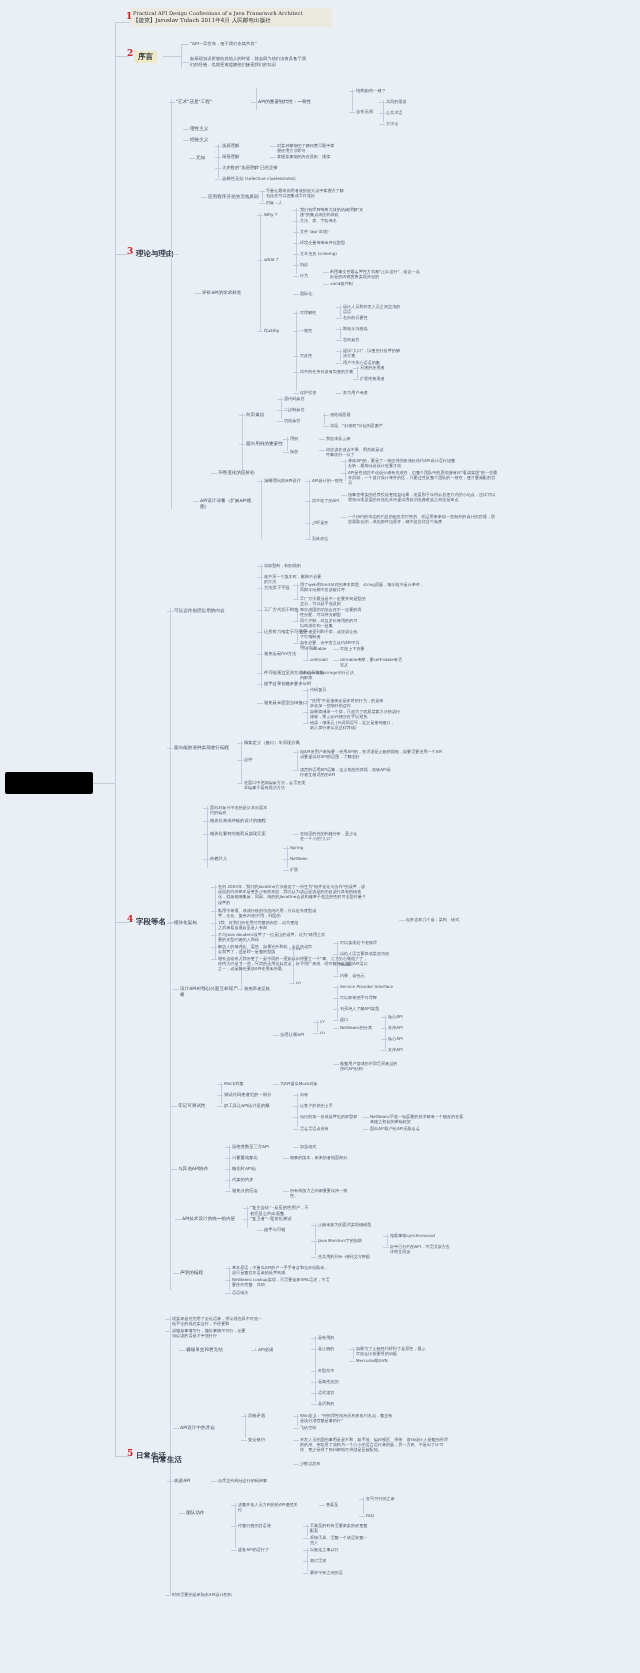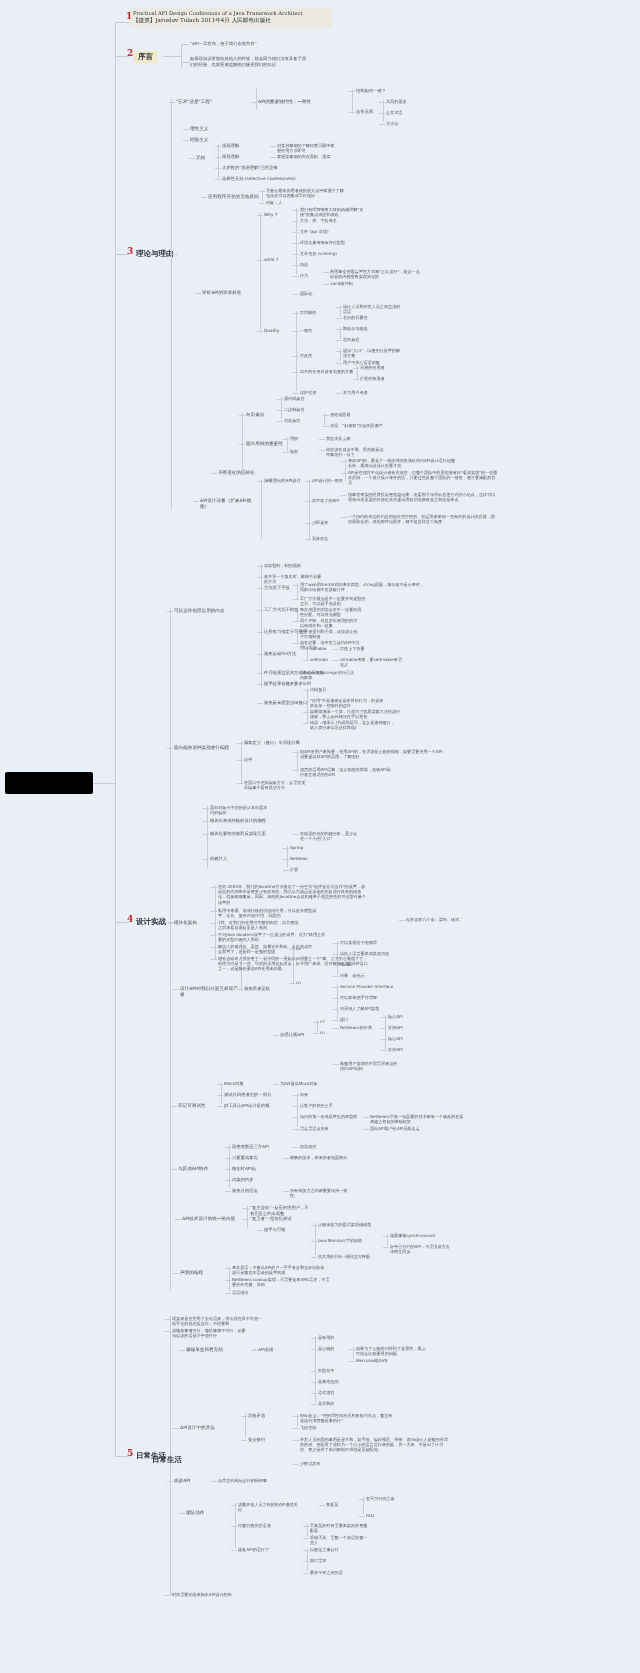--- a/index.html
+++ b/index.html
@@ -92,21 +92,21 @@
   <div class="n L4" style="left:190px;top:56px;width:120px;">如果现知识所做给其他人的时候，就会因为他们没有具备了我们的经验，也就更难追随他们接受我们的知识</div>
 
   <div class="ln lnh" style="left:115px;top:254px;width:14px;"></div>
   <div class="num" style="left:127px;top:246px;">3</div>
   <div class="n L1 nw" style="left:136px;top:249px;">理论与理由</div>
   <div class="ln lnh" style="left:170px;top:254px;width:8px;"></div>
   <div class="ln lnv" style="left:171px;top:99px;height:410px;"></div>
 
   <div class="ln lnh" style="left:115px;top:922px;width:14px;"></div>
   <div class="num" style="left:127px;top:914px;">4</div>
-  <div class="n L1 nw" style="left:136px;top:917px;">设计实战</div>
+  <div class="n L1 nw" style="left:136px;top:917px;">字段等名</div>
   <div class="ln lnh" style="left:168px;top:922px;width:6px;"></div>
   <div class="ln lnv" style="left:170px;top:608px;height:682px;"></div>
 
   <div class="ln lnh" style="left:115px;top:1456px;width:14px;"></div>
   <div class="num" style="left:127px;top:1448px;">5</div>
   <div class="n L1 nw" style="left:136px;top:1451px;">日常生活</div>
   <div class="ln lnh" style="left:166px;top:1456px;width:5px;"></div>
   <div class="ln lnv" style="left:170px;top:1316px;height:280px;"></div>
 
   <div class="ln lnv" style="left:256px;top:88px;height:22px;"></div>

